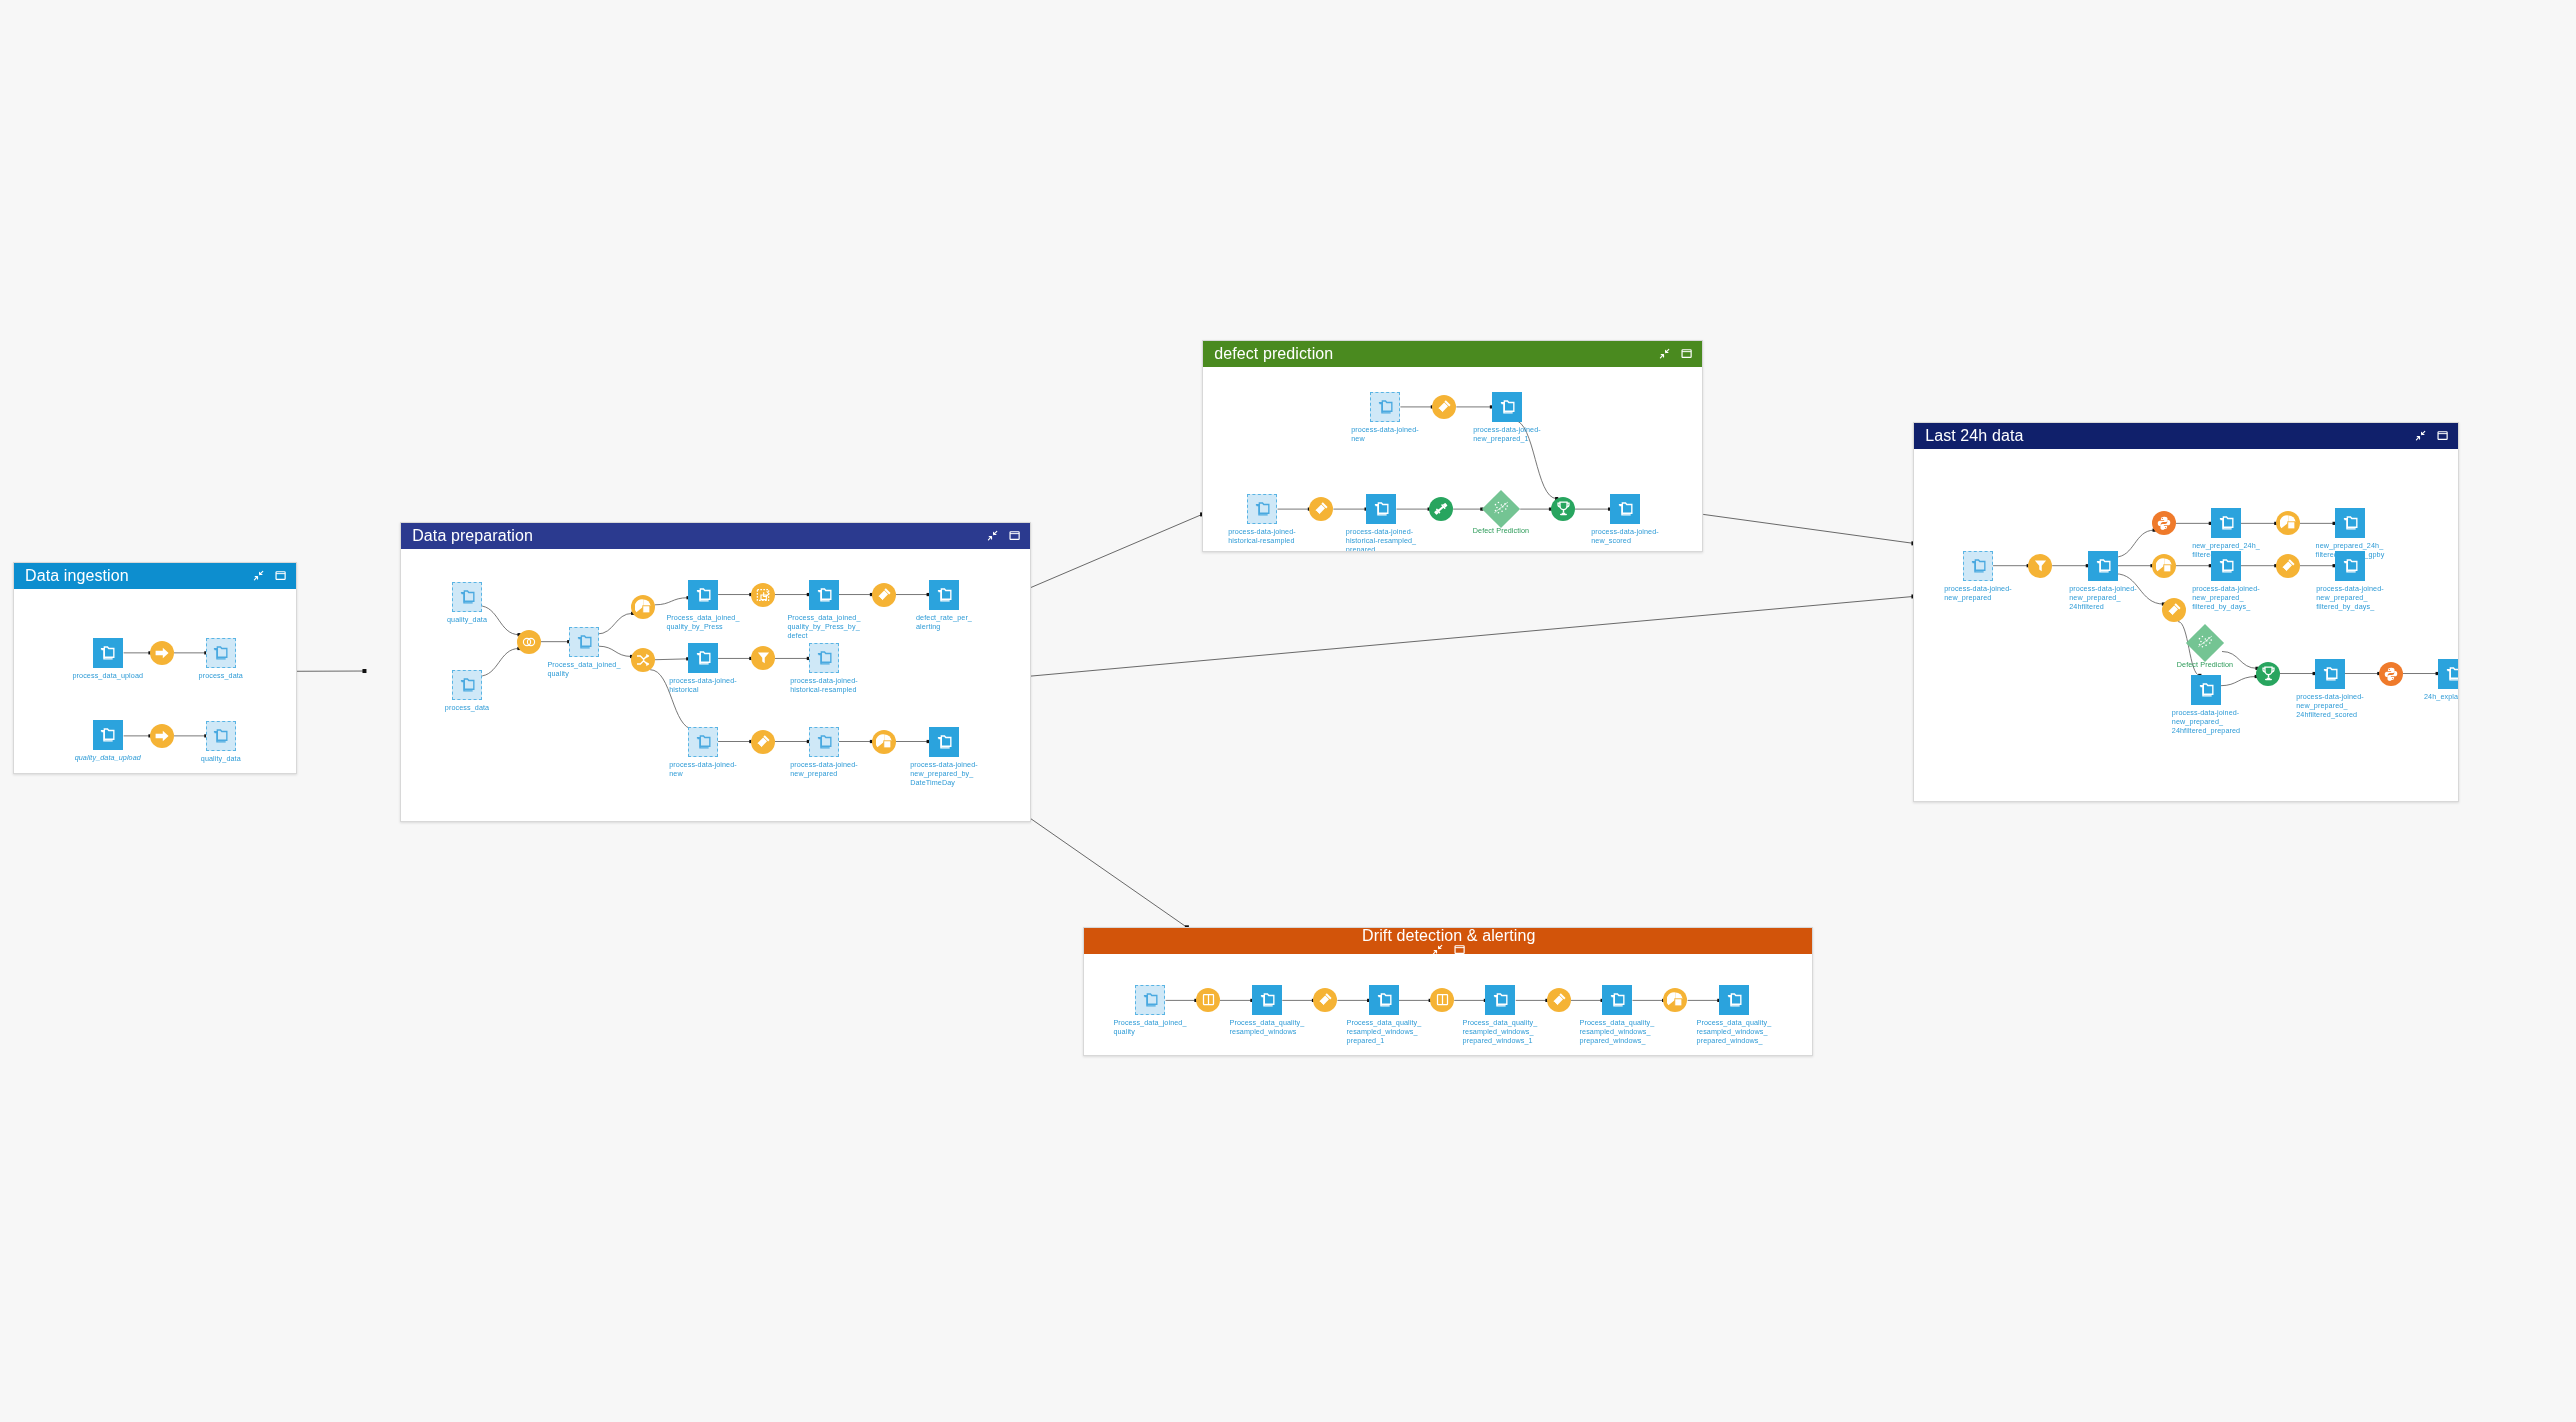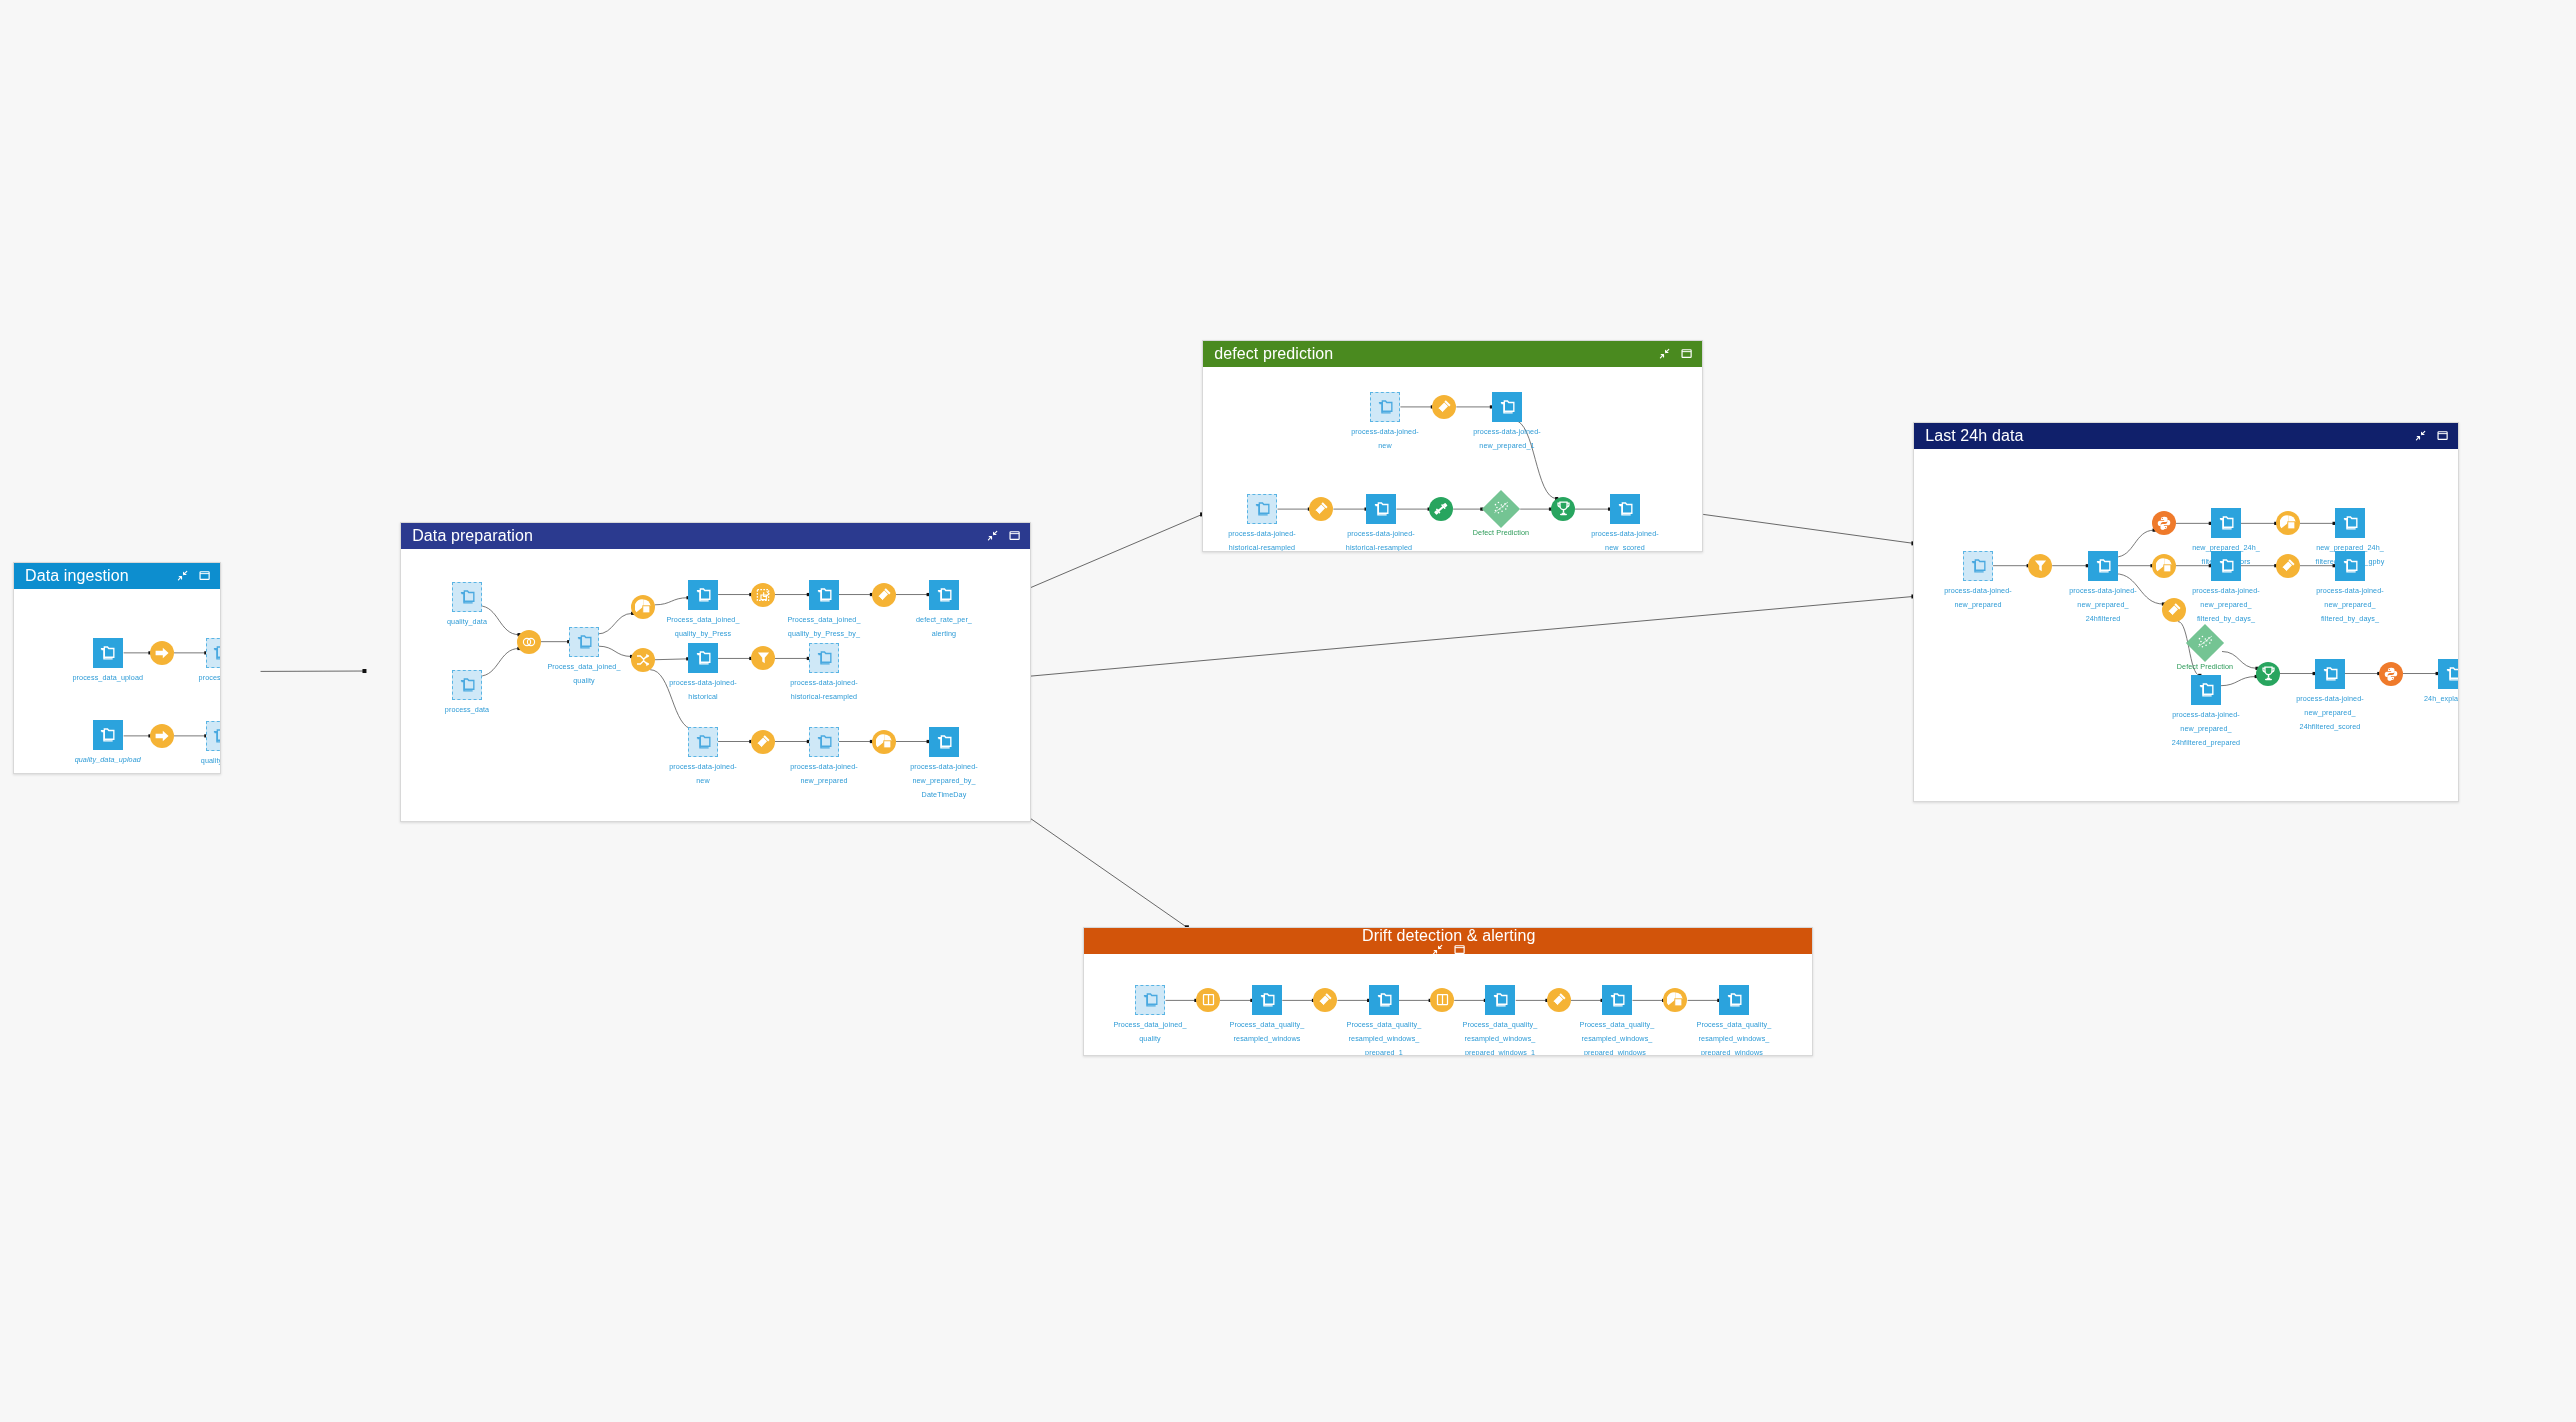--- a/index.html
+++ b/index.html
@@ -39,23 +39,23 @@
   .head-tools{display:flex;align-items:center;gap:11.2px;flex:0 0 auto;}
   .head-tools svg{display:block;}
   .panel-body{position:relative;width:100%;height:calc(100% - 25.6px);overflow:hidden;}
 
   
   .node{position:absolute;transform:translate(-50%,-50%);}
   .node .shape{position:relative;margin:0 auto;}
   .nlabel{
     position:absolute;left:50%;transform:translateX(-50%);
     top:100%;margin-top:3.2px;
-    font-size:7.2px;line-height:14px;
+    font-size:7.2px;line-height:9px;
     color:#2e9bd6;
-    text-align:center;
+    text-align:left;
     white-space:pre;
     letter-spacing:0.1px;
   }
   .nlabel.green{color:#2a9a57;}
 
   
   .ds{width:30px;height:30px;background:#2ba3dd;display:flex;align-items:center;justify-content:center;box-sizing:border-box;}
   .ds.ghost{background:#cfe8f7;border:0.8px dashed #59b4e4;}
   .ds svg{display:block;}
 
@@ -79,21 +79,21 @@
       <path d="M1246,753.6 L1504,643.4" stroke="#444" stroke-width="1" fill="none"></path>
       <rect x="1501.5" y="640.9" width="5" height="5" fill="#111"></rect>
       <path d="M1246,849.64 L2394,746.06" stroke="#444" stroke-width="1" fill="none"></path>
       <rect x="2391.5" y="743.56" width="5" height="5" fill="#111"></rect>
       <path d="M2131,643.4 L2394,679.61" stroke="#444" stroke-width="1" fill="none"></path>
       <rect x="2391.5" y="677.11" width="5" height="5" fill="#111"></rect>
       <path d="M1246,993.7 L1485,1160" stroke="#444" stroke-width="1" fill="none"></path>
       <rect x="1482.5" y="1157.5" width="5" height="5" fill="#111"></rect>
     </svg>
   <div id="zones">
-      <div class="panel" style="left: 12.8px; top: 562px; width: 208px; height: 212px;">
+      <div class="panel" style="left: 12.8px; top: 562px; width: 284px; height: 212px;">
         <div class="panel-head" style="background: rgb(13, 142, 207);">
           <div class="panel-title">Data ingestion</div>
           <div class="head-tools">
             <span>
               <svg width="11.2" height="11.2" viewBox="0 0 16 16">
       <path d="M2 14 6.5 9.5M6.5 9.5H3.2M6.5 9.5v3.3" stroke="#ffffff" stroke-width="1.6" fill="none" stroke-linecap="round"></path>
       <path d="M14 2 9.5 6.5M9.5 6.5h3.3M9.5 6.5V3.2" stroke="#ffffff" stroke-width="1.6" fill="none" stroke-linecap="round"></path>
     </svg>
             </span>
             <span>

